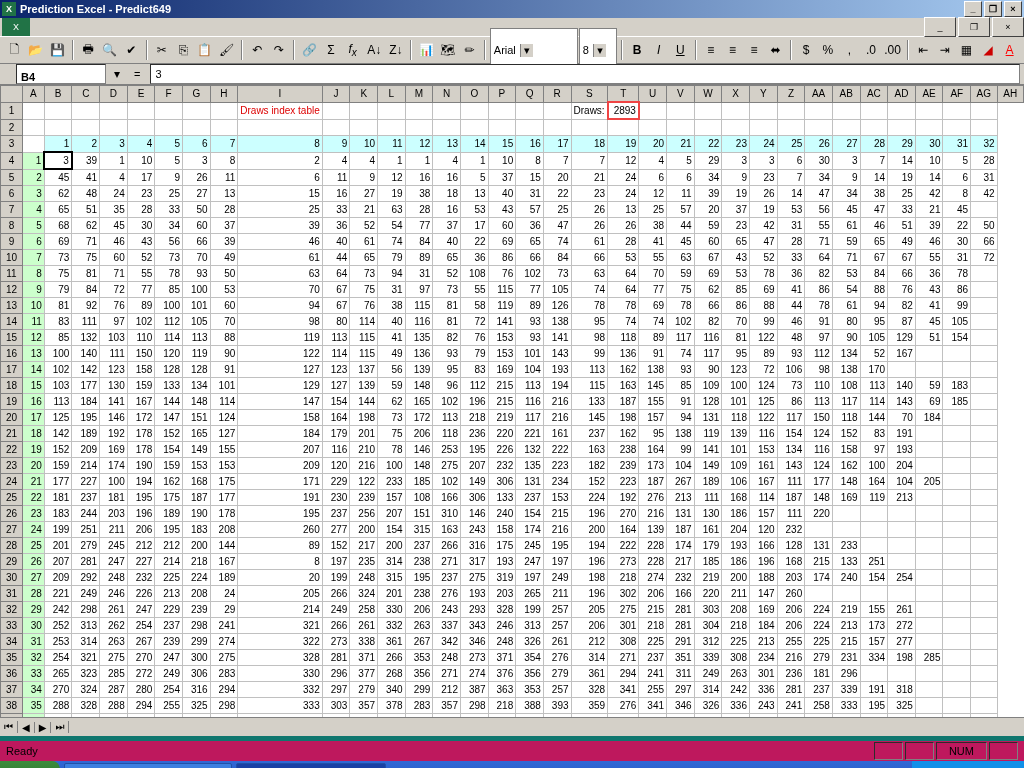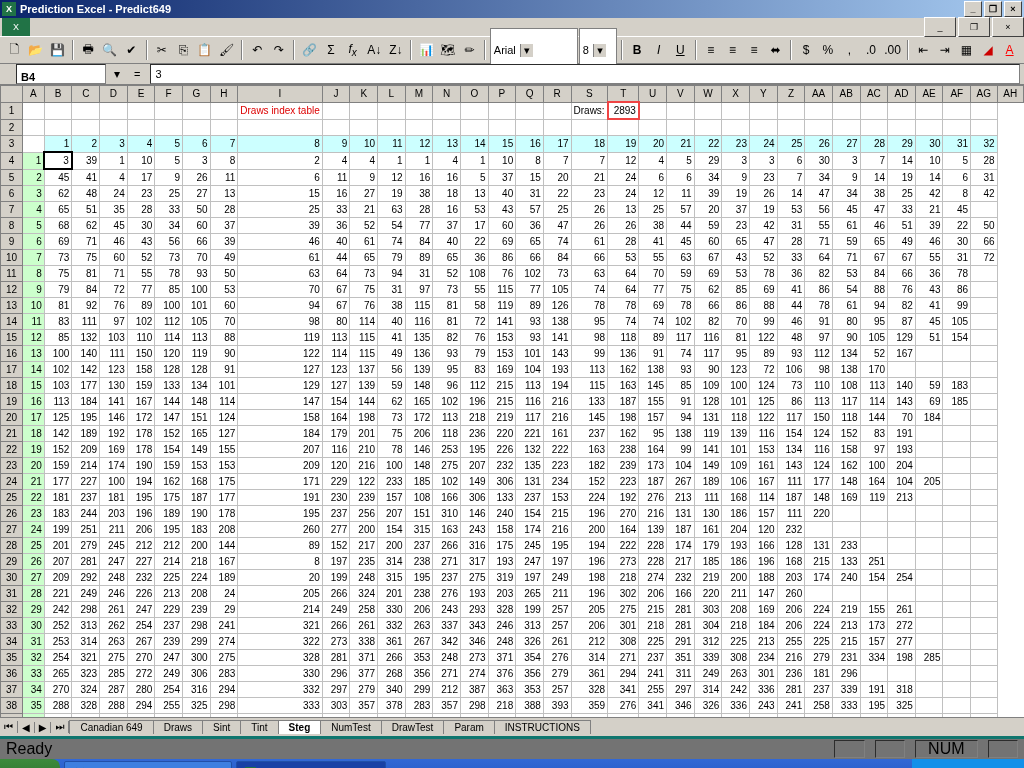--- a/index.html
+++ b/index.html
@@ -30,23 +30,23 @@
 .col-A{width:24px}
 .col-n{width:30px}
 td.greenrow{background:#ccffcc}
 td.bluerow{background:#ccffff}
 td.sel{border:2px solid #000!important;background:#fff}
 .redtext{color:#d00;text-align:center}
 .tabs{height:18px;background:#d4d0c8;display:flex;align-items:center;border-top:1px solid #808080;font-size:10px}
 .tabbtn{padding:0 4px;border-right:1px solid #808080;cursor:default}
 .tab{padding:1px 10px;background:#d4d0c8;border:1px solid #808080;border-bottom:none;margin-right:-1px;cursor:default}
 .tab.active{background:#fff;font-weight:bold}
-.status{height:20px;background:#737373;border-top:3px solid #0f766e;display:flex;align-items:center;padding:0 6px;font-size:16px}
+.status{height:20px;background:#be185d;border-top:5px solid #0f766e;display:flex;align-items:center;padding:0 6px;font-size:11px}
 .status .spacer{flex:1}
-.status .cell{border:1px inset #808080;padding:0 12px;margin-left:10px;height:16px;display:inline-flex;align-items:center}
+.status .cell{border:1px inset #808080;padding:0 12px;margin-left:2px;height:16px;display:inline-flex;align-items:center}
 .taskbar{height:28px;background:linear-gradient(to bottom,#3168d5,#2355c0);display:flex;align-items:center;color:#fff;font-size:11px}
 .startbtn{background:linear-gradient(to bottom,#3c8b3c,#2a6e2a);height:28px;padding:0 14px 0 8px;display:flex;align-items:center;font-weight:bold;font-style:italic;border-radius:0 8px 8px 0}
 .taskitem{background:#3d7fe0;border:1px solid #2050a8;height:22px;margin-left:4px;padding:0 8px;display:flex;align-items:center;border-radius:2px;max-width:160px;overflow:hidden}
 .taskitem.active{background:#1941a5}
 .tray{margin-left:auto;background:#1290e9;height:28px;padding:0 8px;display:flex;align-items:center;gap:6px}
 td.centercell{text-align:center}
 </style>
 </head>
 <body>
 
@@ -1592,21 +1592,20 @@
         </tr>
       </tbody>
     </table>
 </div>
 
 <div class="tabs">
   <span class="tabbtn">⏮</span>
   <span class="tabbtn">◀</span>
   <span class="tabbtn">▶</span>
   <span class="tabbtn">⏭</span>
-  <span id="tabstrip"><span class="tab">Canadian 649</span><span class="tab">Draws</span><span class="tab">Sint</span><span class="tab">Tint</span><span class="tab active">Steg</span><span class="tab">NumTest</span><span class="tab">DrawTest</span><span class="tab">Param</span><span class="tab">INSTRUCTIONS</span></span>
 </div>
 
 <div class="status">
   <span>Ready</span>
   <span class="spacer"></span>
   <span class="cell">&nbsp;</span>
   <span class="cell">&nbsp;</span>
   <span class="cell">NUM</span>
   <span class="cell">&nbsp;</span>
 </div>

